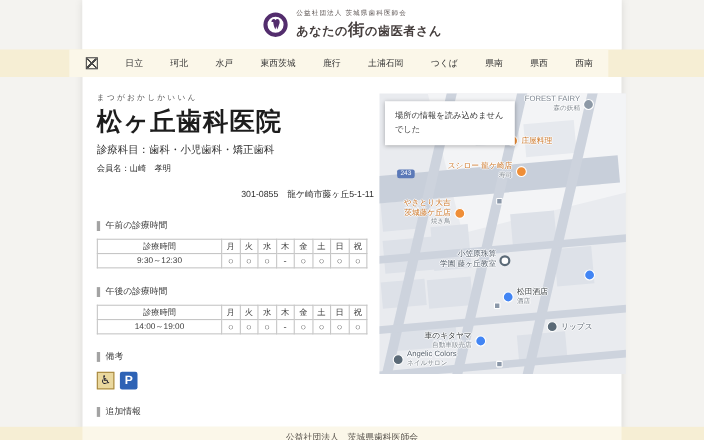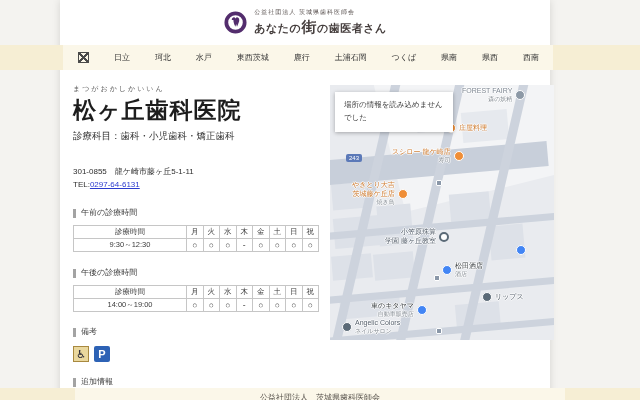--- a/index.html
+++ b/index.html
@@ -3,21 +3,21 @@
 <meta charset="utf-8">
 <style>
   html,body{margin:0;padding:0;}
   body{
     width:640px;height:400px;position:relative;overflow:hidden;
     background:#f4f3f0;
     font-family:"Liberation Sans","DejaVu Sans",sans-serif;
     color:#333;
   }
   
-  .page{position:absolute;left:60px;top:0;width:490px;height:400px;background:#fff;
+  .page{position:absolute;left:75px;top:0;width:490px;height:400px;background:#fff;
         box-shadow:0 0 8px rgba(0,0,0,.13);}
   
   .site-header{position:absolute;top:0;left:0;right:0;height:45px;
         display:flex;align-items:center;justify-content:center;gap:6px;background:#fff;}
   .logo-svg{width:25px;height:25px;display:block;}
   .brand-org{font-size:6px;color:#5a5250;letter-spacing:1px;margin-bottom:1px;}
   .brand-line{font-size:11px;font-weight:bold;color:#443d3c;letter-spacing:.5px;}
   .brand-emph{font-size:15px;}
   
   .navband{position:absolute;left:0;top:45px;width:640px;height:25px;background:#f6eed4;z-index:6;}
@@ -33,21 +33,21 @@
   .footband{position:absolute;left:0;top:388px;width:640px;height:12px;background:#f6eed4;z-index:6;}
   .foot-inner{position:absolute;left:75px;top:0;width:490px;height:12px;background:#fbf7e9;
         text-align:center;font-size:8px;color:#55504a;padding-top:4px;box-sizing:content-box;}
   
   .main{position:absolute;top:70px;left:0;right:0;bottom:0;}
   .left-col{position:absolute;left:13px;top:14px;width:252px;}
   .kana{font-size:7px;color:#5a5a5a;letter-spacing:2px;}
   .clinic-name{font-size:23px;font-weight:600;color:#1d1d1d;margin:3px 0 7px;letter-spacing:1px;line-height:1.15;}
   .depts{font-size:9.5px;color:#2e2e2e;margin-bottom:5px;}
   .member{font-size:7.5px;color:#2e2e2e;}
-  .addr{margin-top:23px;font-size:8px;line-height:1.6;color:#2e2e2e;}
+  .addr{margin-top:13px;font-size:8px;line-height:1.6;color:#2e2e2e;text-align:right;}
   .tel-link{color:#2b3bce;text-decoration:underline;cursor:pointer;}
   .sec{display:flex;align-items:flex-end;font-size:8px;color:#3c3c3c;}
   .sec .bar{width:3px;height:9px;background:#a3a3a3;margin-right:5px;}
   .m15{margin-top:15px;} .m14{margin-top:14px;}
   table.sched{border-collapse:collapse;width:246px;margin-top:7px;table-layout:fixed;padding-left:32px;}
   .sched th,.sched td{border:1px solid #c6c6c6;height:12px;padding:0;text-align:center;
         font-weight:normal;font-size:7.5px;color:#3a3a3a;}
   .sched .timecol{width:112px;}
   .sched td.mark{font-size:8.5px;color:#4c4c4c;}
   .feature-icons{margin-top:9px;display:flex;gap:5px;align-items:center;}
@@ -100,24 +100,24 @@
       <div class="brand-line"><span>あなたの</span><span class="brand-emph">街</span><span>の歯医者さん</span></div>
     </div>
   </div>
 
   <div class="main">
 
     <div class="left-col">
       <div class="kana">まつがおかしかいいん</div>
       <div class="clinic-name">松ヶ丘歯科医院</div>
       <div class="depts">診療科目：歯科・小児歯科・矯正歯科</div>
+      <div class="member">会員名：山崎　孝明</div>
 
       <div class="addr">
         <div>301-0855　龍ケ崎市藤ヶ丘5-1-11</div>
-        <div><span>TEL:</span><a class="tel-link">0297-64-6131</a></div>
       </div>
 
       <div class="sec m15">
         <span class="bar"></span>
         <span>午前の診療時間</span>
       </div>
       <table class="sched">
         <tbody>
             <tr>
           <th class="timecol">診療時間</th>

